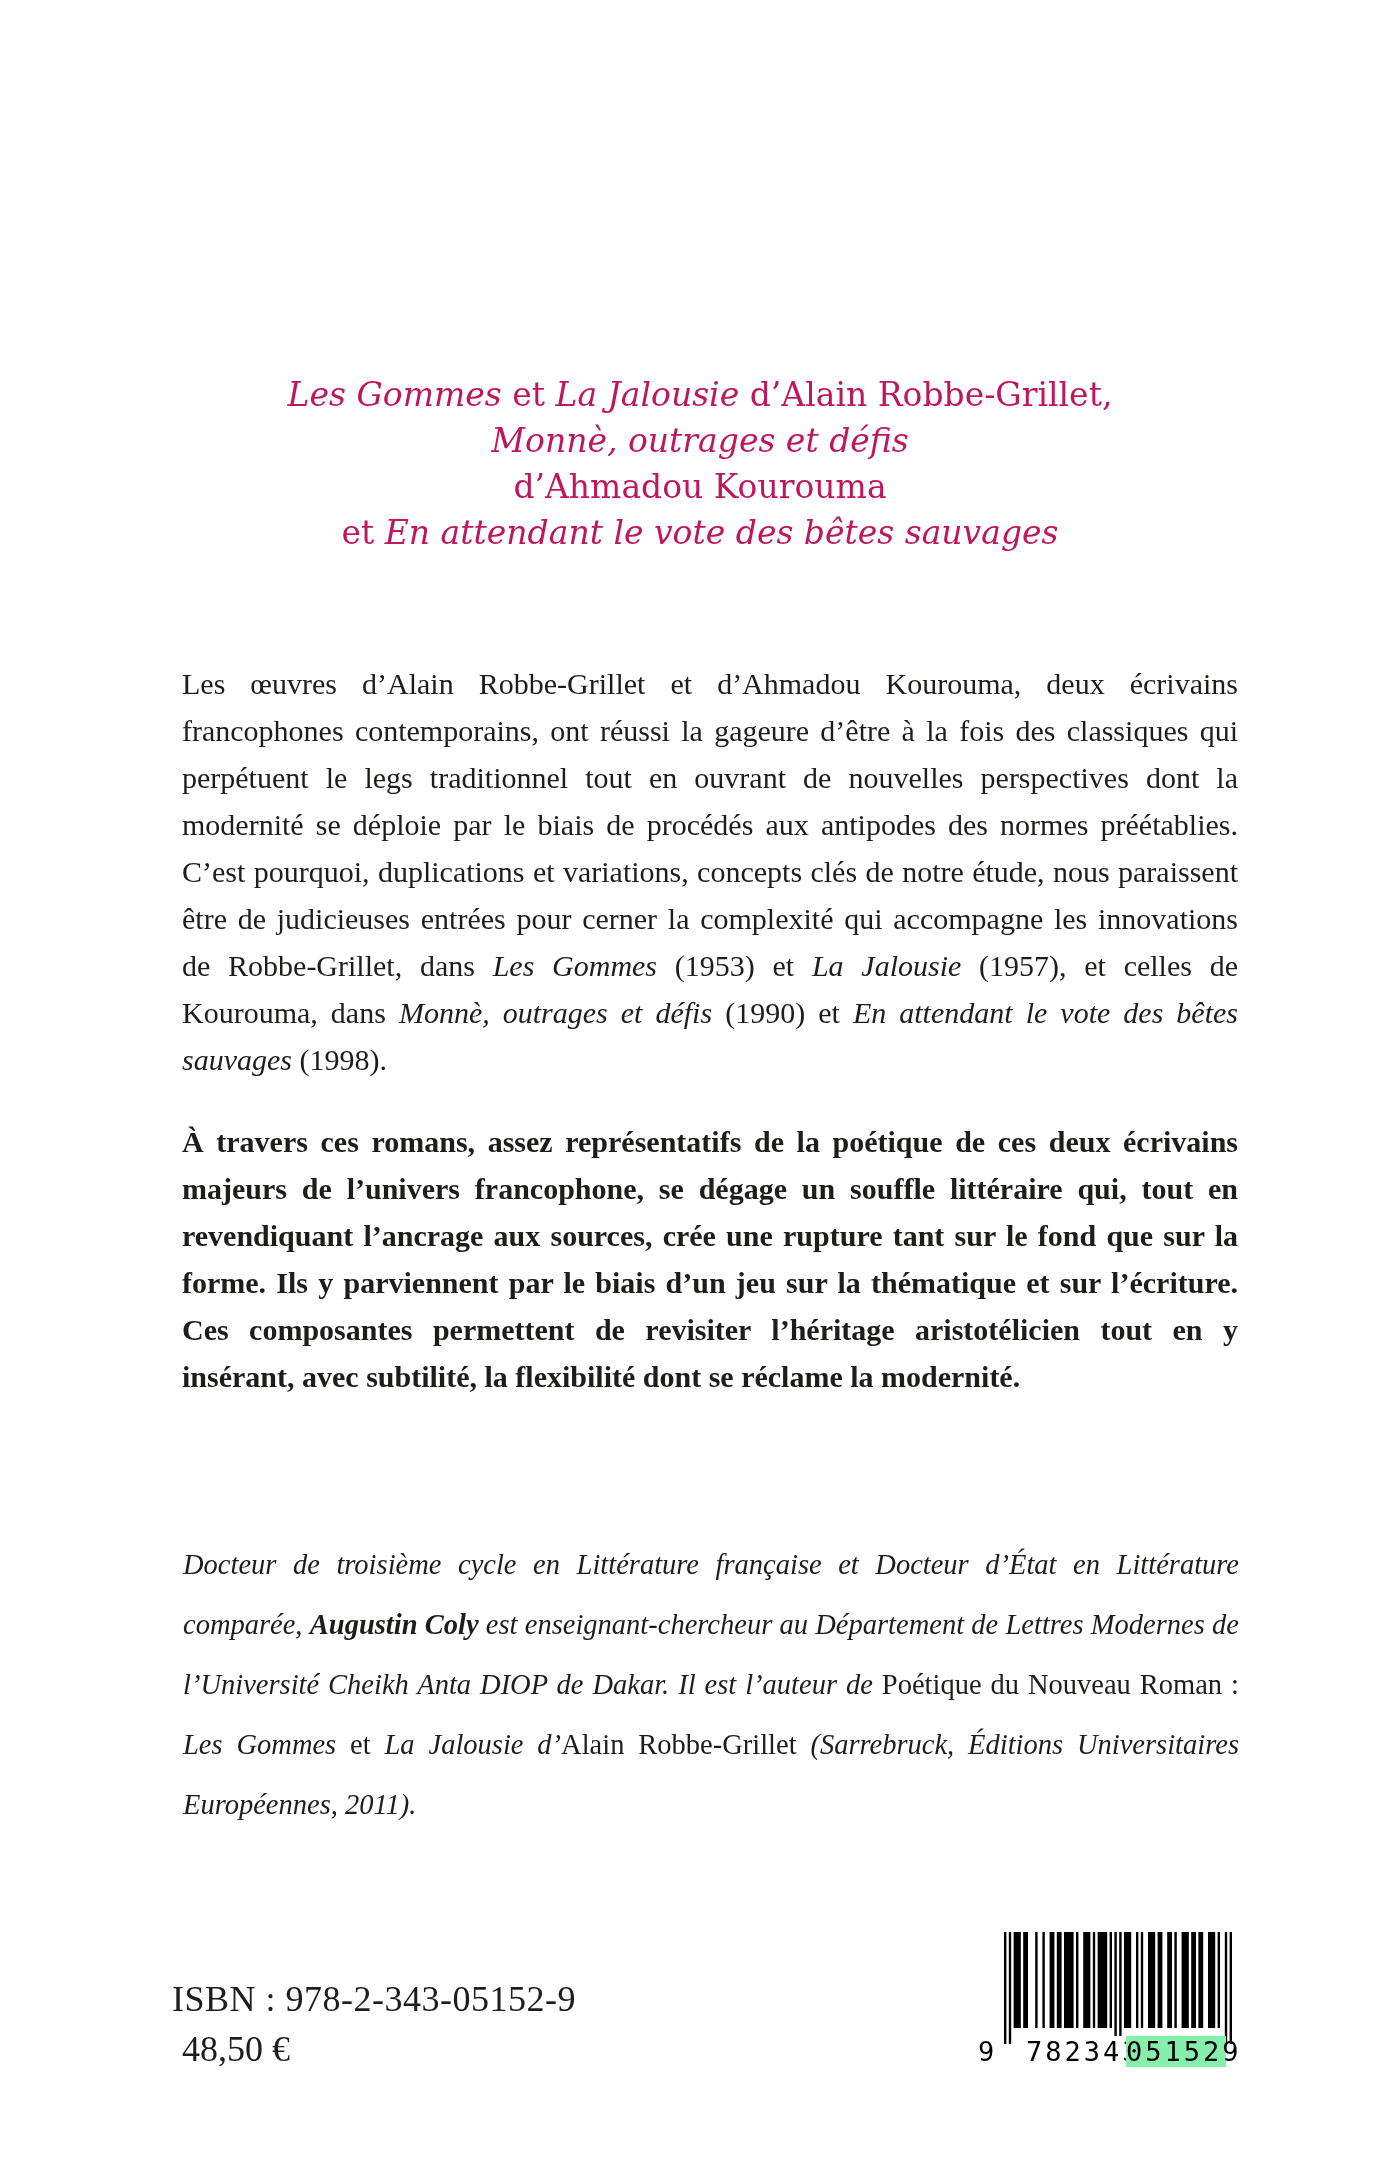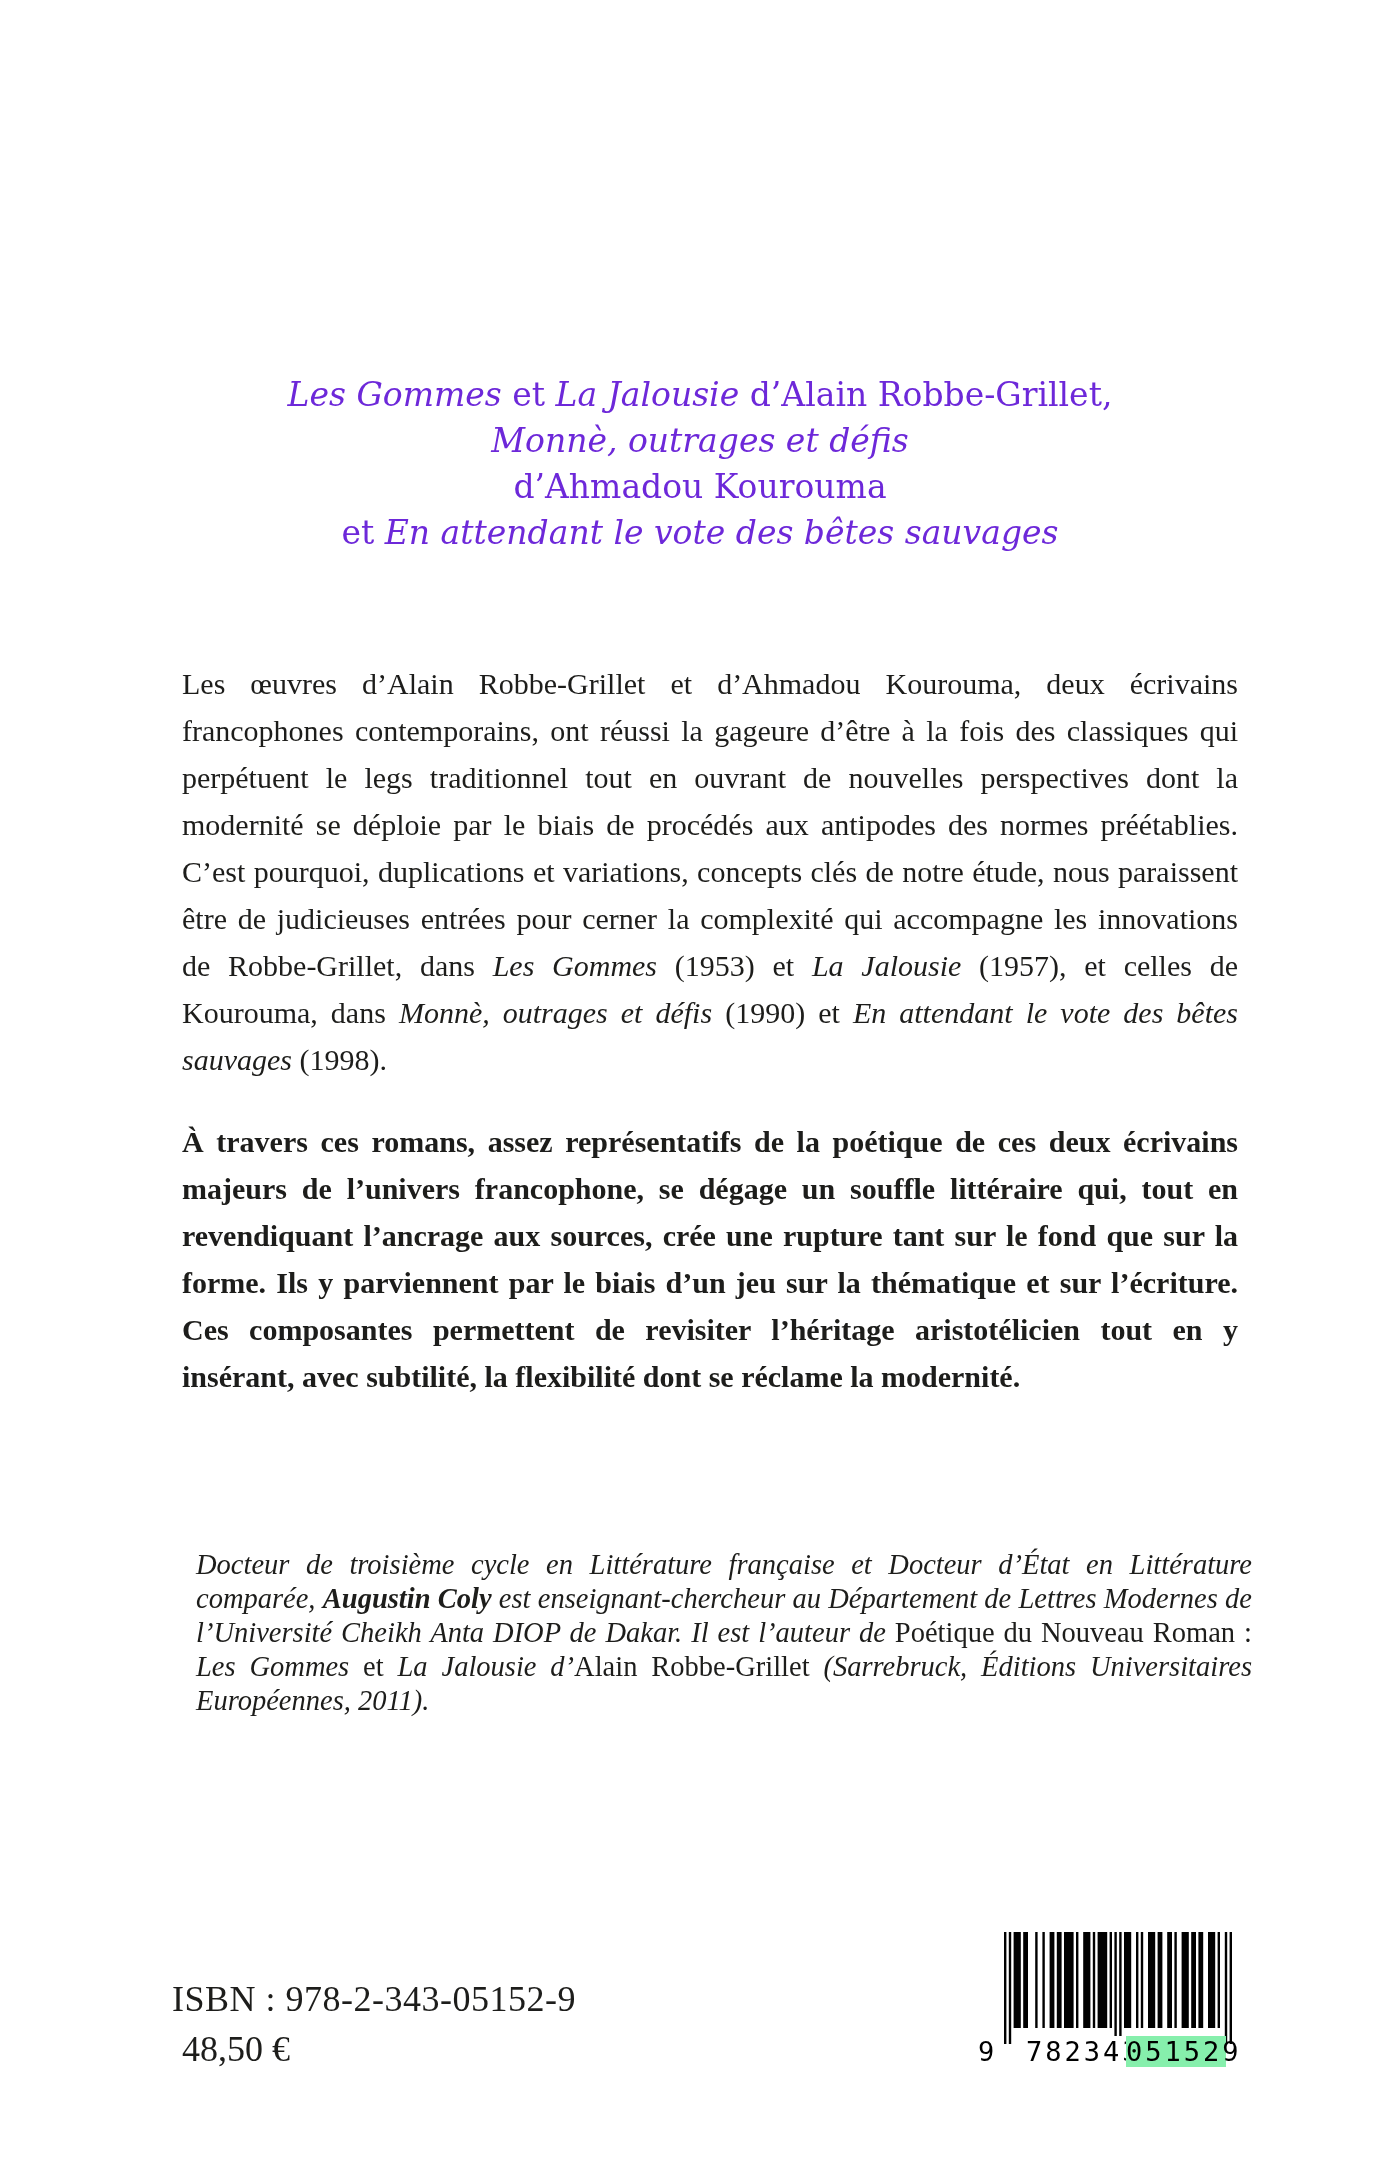--- a/index.html
+++ b/index.html
@@ -19,34 +19,34 @@
     font-weight:400;
     font-size:63px;line-height:76px;
     color:#a43127;
     letter-spacing:0.5px;
   }
   .subtitle{
     position:absolute;top:372px;left:0;width:100%;
     text-align:center;
     font-family:"DejaVu Serif","Liberation Serif",serif;
     font-size:33px;line-height:46px;
-    color:#6d28d9;
+    color:#be185d;
   }
   .sub-line{display:block;}
   .bodytext{
     position:absolute;left:182px;width:1056px;margin:0;
     text-align:justify;
     font-size:30px;line-height:47px;
   }
   .p1{top:660px;}
   .p2{top:1118px;font-weight:bold;}
   .bio{
-    position:absolute;left:182px;top:1534px;width:1056px;margin:14px;
+    position:absolute;left:182px;top:1534px;width:1056px;margin:1px;
     text-align:justify;
-    font-size:28.5px;line-height:34px;
+    font-size:28.5px;line-height:60px;
   }
   .seg-i{font-style:italic;}
   .seg-r{font-style:normal;}
   .seg-b{font-weight:700;}
   .isbn{
     position:absolute;left:172px;top:1978px;
     font-size:36px;letter-spacing:0.5px;
   }
   .price{
     position:absolute;left:182px;top:2028px;

